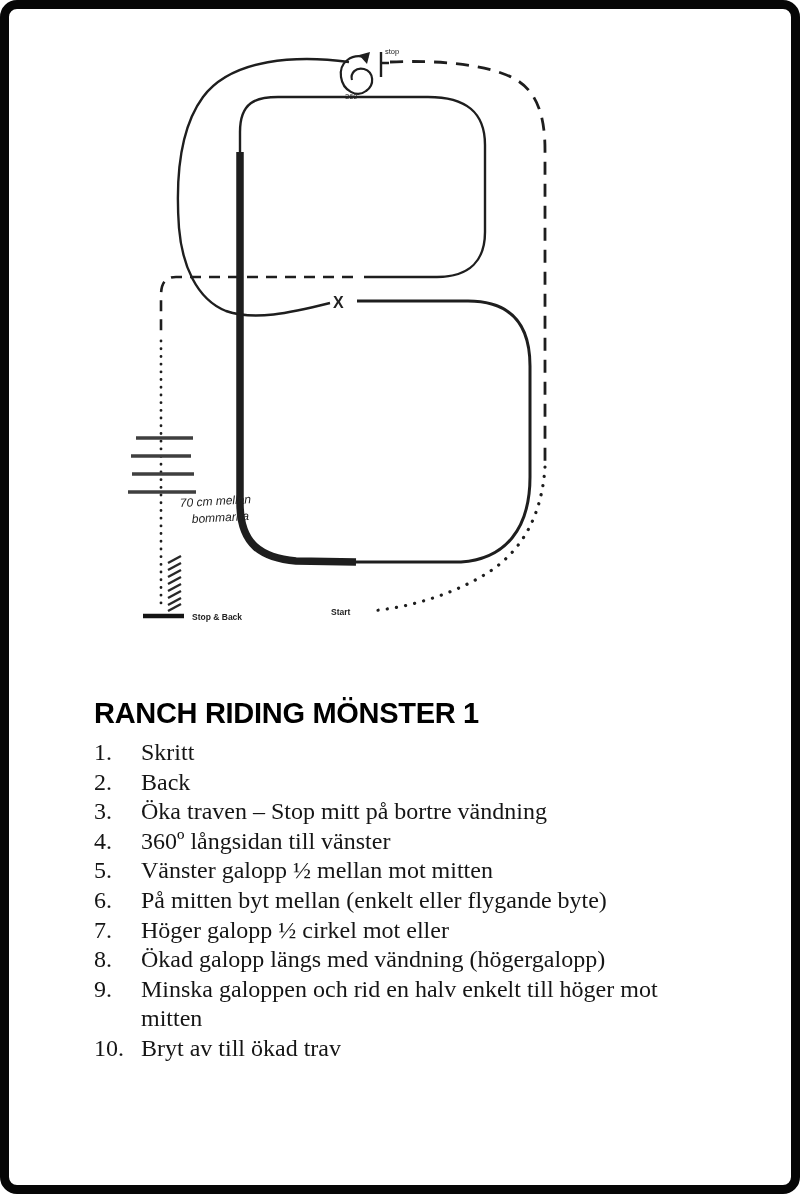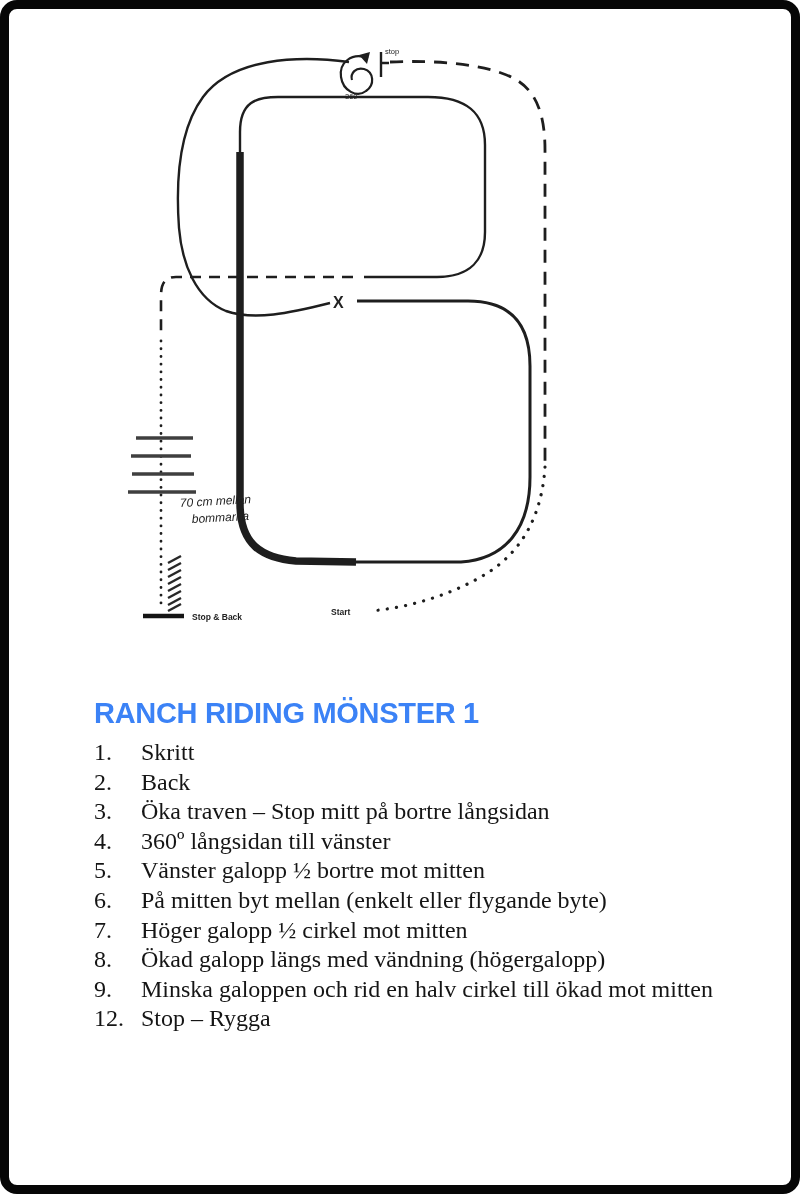--- a/index.html
+++ b/index.html
@@ -13,21 +13,21 @@
     pointer-events:none;z-index:10;
   }
   .diagram{position:absolute;left:0;top:0;z-index:1;}
   .diagram text{fill:#232323;font-family:"Liberation Sans",sans-serif;}
   .hand{font-family:"DejaVu Sans",sans-serif;font-style:italic;fill:#2e2e2e;}
   .content{
     position:absolute;left:94px;top:696px;width:625px;z-index:2;color:#151515;
   }
   .title{
     font:700 29px/34px "Liberation Sans",sans-serif;
-    letter-spacing:-0.3px;margin:0 0 8px 0;color:#3b82f6;
+    letter-spacing:-0.3px;margin:0 0 8px 0;color:#000000;
   }
   .steps{margin:0;padding:0;list-style:none;font:24px/29.6px "Liberation Serif",serif;}
   .step{display:flex;align-items:flex-start;}
   .step .num{flex:0 0 47px;}
   .step .txt{flex:1 1 auto;}
 </style>
 </head>
 <body>
 
 <div class="frame"></div>
@@ -92,44 +92,44 @@
     <li class="step">
       <span class="num">1.</span>
       <span class="txt">Skritt</span>
     </li>
     <li class="step">
       <span class="num">2.</span>
       <span class="txt">Back</span>
     </li>
     <li class="step">
       <span class="num">3.</span>
-      <span class="txt">Öka traven – Stop mitt på bortre långsidan</span>
+      <span class="txt">Öka traven – Stop mitt på bortre vändning</span>
     </li>
     <li class="step">
       <span class="num">4.</span>
       <span class="txt">360º långsidan till vänster</span>
     </li>
     <li class="step">
       <span class="num">5.</span>
-      <span class="txt">Vänster galopp ½ bortre mot mitten</span>
+      <span class="txt">Vänster galopp ½ mellan mot mitten</span>
     </li>
     <li class="step">
       <span class="num">6.</span>
       <span class="txt">På mitten byt mellan (enkelt eller flygande byte)</span>
     </li>
     <li class="step">
       <span class="num">7.</span>
-      <span class="txt">Höger galopp ½ cirkel mot mitten</span>
+      <span class="txt">Höger galopp ½ cirkel mot eller</span>
     </li>
     <li class="step">
       <span class="num">8.</span>
       <span class="txt">Ökad galopp längs med vändning (högergalopp)</span>
     </li>
     <li class="step">
       <span class="num">9.</span>
-      <span class="txt">Minska galoppen och rid en halv cirkel till ökad mot mitten</span>
+      <span class="txt">Minska galoppen och rid en halv enkelt till höger mot mitten</span>
     </li>
     <li class="step">
-      <span class="num">12.</span>
-      <span class="txt">Stop – Rygga</span>
+      <span class="num">10.</span>
+      <span class="txt">Bryt av till ökad trav</span>
     </li>
   </ol>
 </div>
 
 </body></html>

